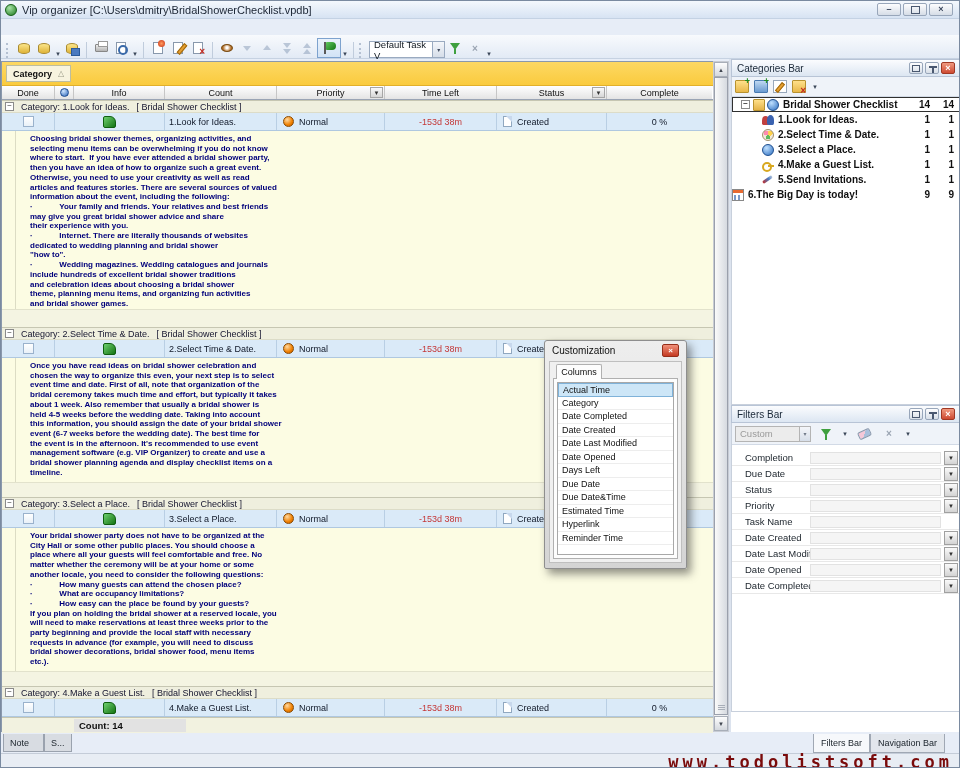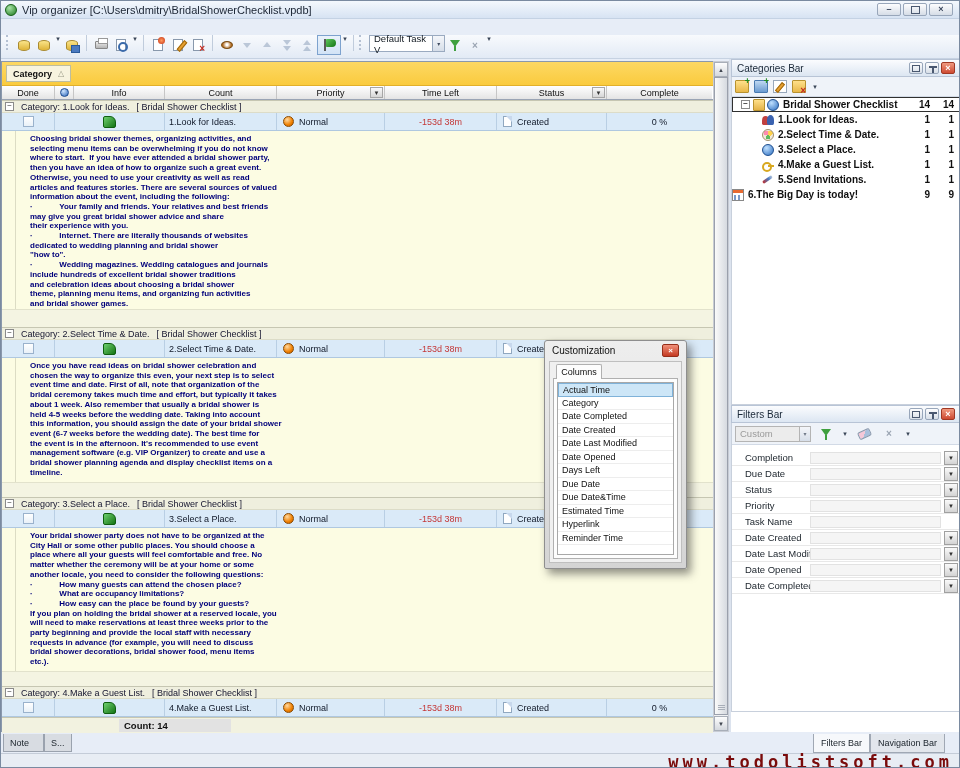--- a/index.html
+++ b/index.html
@@ -18,21 +18,21 @@
     background:linear-gradient(#FDFDFE,#D6DDE7);display:flex;align-items:center;justify-content:center;
     font-size:9px;line-height:9px;color:#39465C}
   .wbtn.min::before{content:"–";font-weight:bold}
   .wbtn.max::before{content:"";width:7px;height:6px;border:1px solid #4A5870}
   .wbtn.cls::before{content:"×";font-weight:bold}
   .menubar{position:absolute;left:0;top:18px;width:100%;height:16px;background:#EAF0F9;
     display:flex;align-items:center;padding-left:2px;border-bottom:1px solid #DCE5F2}
   .menuitem{font-size:11px;color:#1A2433;padding:0 8px}
   .toolbar{position:absolute;left:0;top:34px;width:100%;height:24px;
     background:linear-gradient(#F8FAFD,#E2EAF5);border-bottom:1px solid #C6D2E2;
-    display:flex;align-items:flex-start;padding-left:4px}
+    display:flex;align-items:flex-end;padding-left:4px}
   .grip{width:5px;height:15px;border-left:2px dotted #B4C0D2;margin:0 3px 0 1px}
   .tsep{width:1px;height:16px;background:#C0CCDC;margin:0 4px}
   .tbtn{width:20px;height:20px;display:flex;align-items:center;justify-content:center;position:relative;flex:none}
   .dArr{font-size:7px;color:#3A4658;width:8px;text-align:center}
   
   .db{width:12px;height:11px;background:linear-gradient(#FBE58A,#DEB338);border:1px solid #A98A2F;border-radius:6px/3px}
   .db.save::after{content:"";position:absolute;right:2px;bottom:2px;width:7px;height:6px;background:#4A7AC0;border:1px solid #2A5A9A}
   .printer{width:13px;height:8px;background:linear-gradient(#EDEDED,#B4B4B4);border:1px solid #878787;border-radius:1px;position:relative}
   .printer::before{content:"";position:absolute;left:2px;top:-4px;width:8px;height:4px;background:#FFF;border:1px solid #999}
   .pg{width:10px;height:12px;background:#FFF;border:1px solid #8898AC;position:relative}
@@ -101,21 +101,21 @@
   .pageic{width:9px;height:11px;background:#FFF;border:1px solid #90A8C0;position:relative;flex:none}
   .pageic::after{content:"";position:absolute;right:-1px;top:-1px;border-style:solid;border-width:3px;
     border-color:#C8D8EC #C8D8EC transparent transparent}
   .descwrap{position:relative;background:#FCFCE3}
   .descwrap::before{content:"";position:absolute;left:13px;top:0;bottom:0;width:1px;background:#DCDCC4}
   .desc{padding:3px 10px 0 28px;font-weight:bold;font-size:8px;line-height:9.7px;color:#00007B;white-space:pre-wrap}
   .d1{height:178px}.d2{height:124px}.d3{height:143px}
   .blankrow{background:#F4F4E2;border-top:1px solid #E2E2CC}
   .b1{height:18px}.b2{height:15px}.b3{height:15px}
   .countrow{height:16px;background:#F2F2E0;border-top:1px solid #C6C6B2;display:flex;align-items:center}
-  .countbox{margin-left:117px;width:112px;height:13px;background:#E2E2E2;font-size:9.5px;font-weight:bold;
+  .countbox{margin-left:72px;width:112px;height:13px;background:#E2E2E2;font-size:9.5px;font-weight:bold;
     color:#101010;display:flex;align-items:center;padding-left:5px}
   
   .vscroll{position:absolute;left:712px;top:60px;width:16px;height:671px;background:#F0F1F3;border:1px solid #C8CCD4}
   .sarrow{position:absolute;left:0;width:14px;height:15px;background:linear-gradient(#FDFDFD,#D4D8DE);
     border:1px solid #A8AEB8;display:flex;align-items:center;justify-content:center;font-size:6px;color:#404650}
   .sarrow.up{top:0}.sarrow.down{bottom:0}
   .sthumb{position:absolute;left:0;top:15px;width:14px;height:638px;
     background:linear-gradient(90deg,#FAFAFA,#D6DAE0);border:1px solid #9AA0AC}
   .sthumb::after{content:"";position:absolute;left:3px;bottom:4px;width:7px;height:5px;
     background:repeating-linear-gradient(#A8AEB8 0 1px,transparent 1px 2px)}

